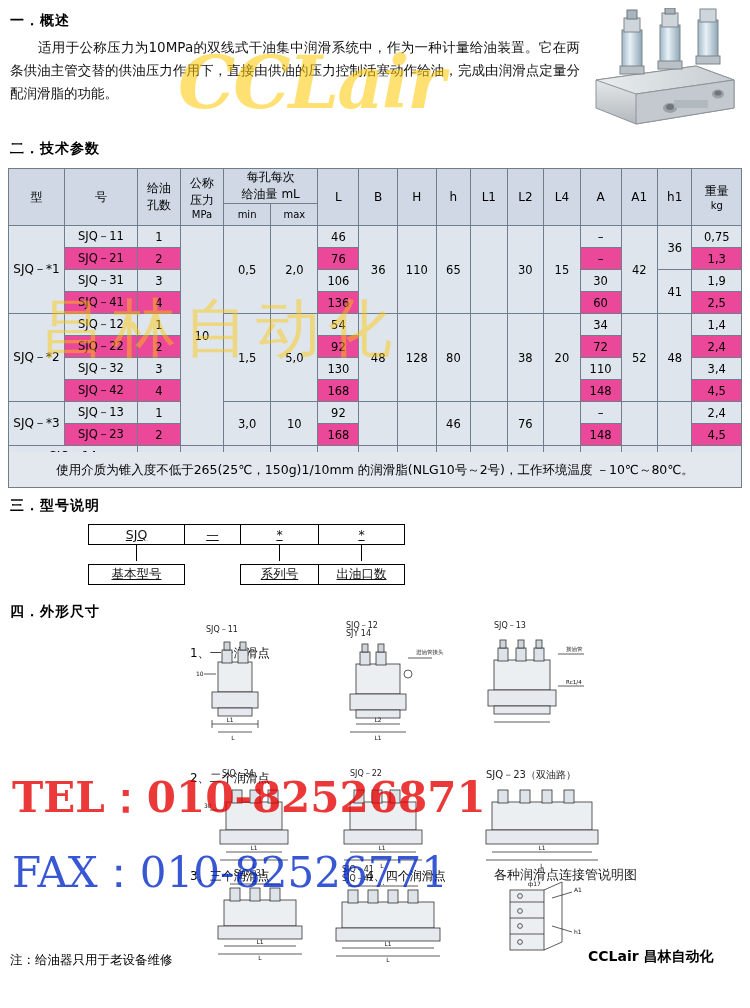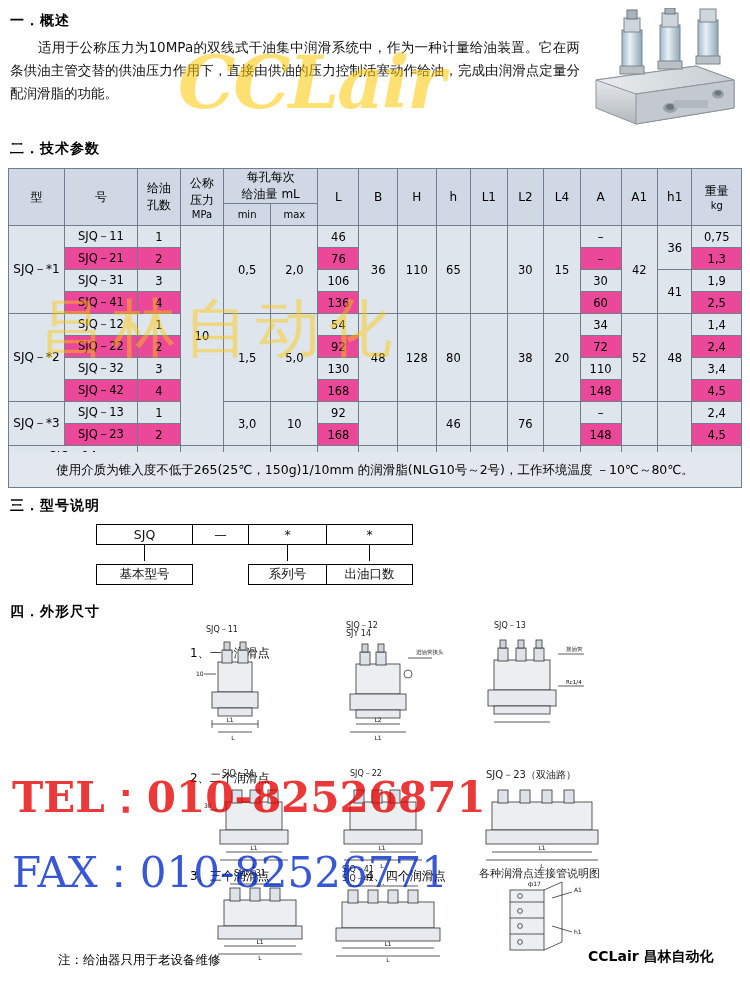--- a/index.html
+++ b/index.html
@@ -69,22 +69,22 @@
   
   #table-note {
     position: absolute; left: 8px; top: 452px; width: 734px;
     font-size: 12.5px; text-align: center; color: #000;
     border: 1px solid #6f7d8c; border-top: none; height: 36px;
     line-height: 36px; background: #e3e8ef;
   }
 
   
   #model-table {
-    position: absolute; left: 96px; top: 524px;
-    border-collapse: collapse; font-size: 12.5px;
+    position: absolute; left: 88px; top: 524px;
+    border-collapse: collapse; font-size: 12.5px; text-decoration: underline;
   }
   #model-table td {
     border: 1px solid #000;
     text-align: center;
     height: 20px;
     padding: 0 6px;
     background: #fff;
   }
   #model-table td.w1 { width: 96px; }
   #model-table td.w2 { width: 56px; }
@@ -132,21 +132,21 @@
     position: absolute; left: 12px; top: 845px;
     font-size: 42px; font-weight: normal;
     color: rgba(0,40,200,0.78);
     font-family: "DejaVu Serif", "Liberation Serif", serif;
     pointer-events: none;
   }
 
   
   #footer-note {
     position: absolute; left: 10px; top: 952px;
-    font-size: 12.5px; color: #000; margin-left: 48px;
+    font-size: 12.5px; color: #000;
   }
   #footer-brand {
     position: absolute; left: 588px; top: 948px;
     font-size: 14px; font-weight: bold; color: #000;
   }
 </style>
 </head>
 <body>
 
 <div class="sec-head" id="sec1-head">一．概述</div>
@@ -552,21 +552,21 @@
       <rect x="20" y="44" width="104" height="13" fill="#e6eaee"></rect>
       <line x1="32" y1="2" x2="102" y2="2"></line>
       <line x1="26" y1="64" x2="118" y2="64"></line>
       <line x1="20" y1="72" x2="124" y2="72"></line>
     </g>
     <text x="66" y="1" font-size="6" fill="#111" text-anchor="middle">A</text>
     <text x="72" y="62" font-size="6" fill="#111" text-anchor="middle">L1</text>
     <text x="72" y="78" font-size="6" fill="#111" text-anchor="middle">L</text>
   </svg>
 
-  <div class="dwg-cap" style="left:479px; top:246px; font-size:11px;">各种润滑点连接管说明图</div>
+  <div class="dwg-cap" style="left:494px; top:246px; font-size:13px;">各种润滑点连接管说明图</div>
   <svg style="position:absolute;left:486px;top:258px" width="140" height="86" viewBox="0 0 140 86">
     <g stroke="#333" fill="none" stroke-width="0.8">
       <rect x="24" y="12" width="34" height="60" fill="#eceff2"></rect>
       <line x1="24" y1="24" x2="58" y2="24"></line>
       <line x1="24" y1="40" x2="58" y2="40"></line>
       <line x1="24" y1="56" x2="58" y2="56"></line>
       <circle cx="34" cy="18" r="2.4"></circle>
       <circle cx="34" cy="33" r="2.4"></circle>
       <circle cx="34" cy="48" r="2.4"></circle>
       <circle cx="34" cy="64" r="2.4"></circle>

